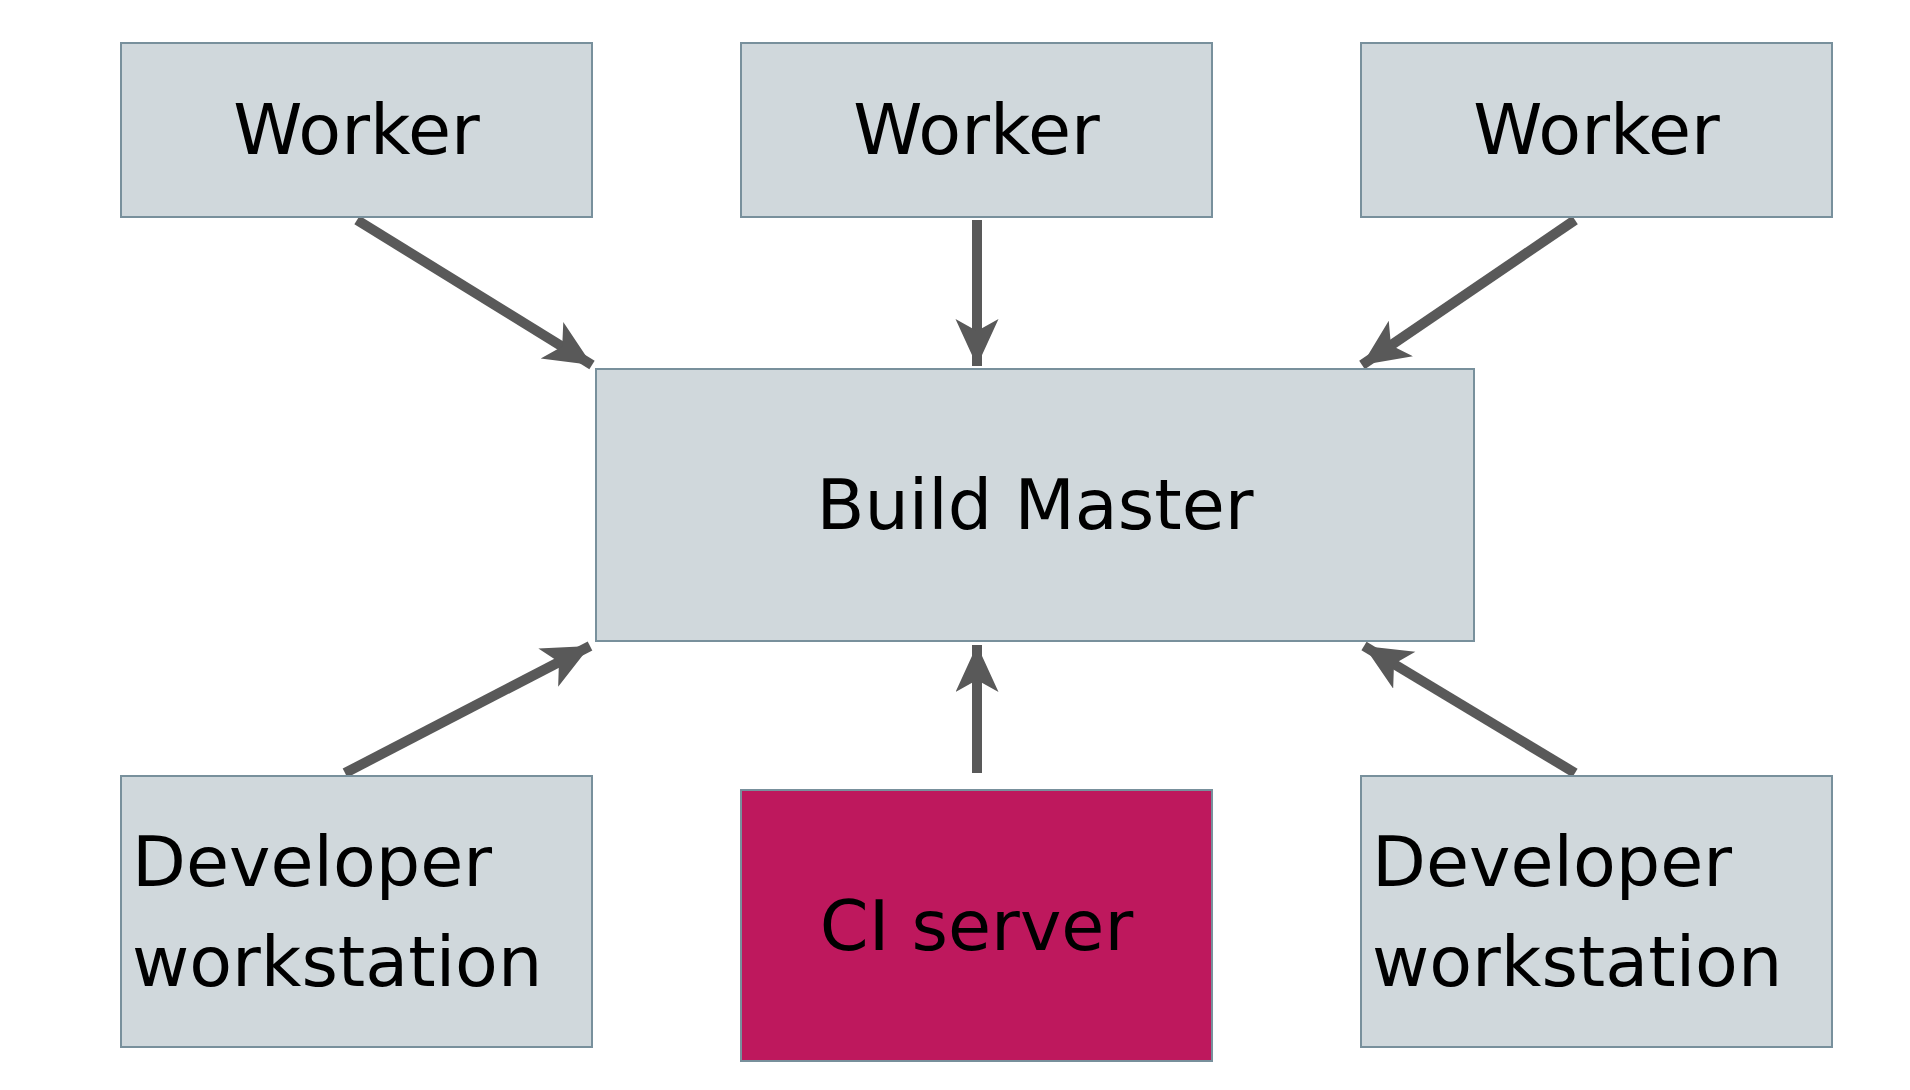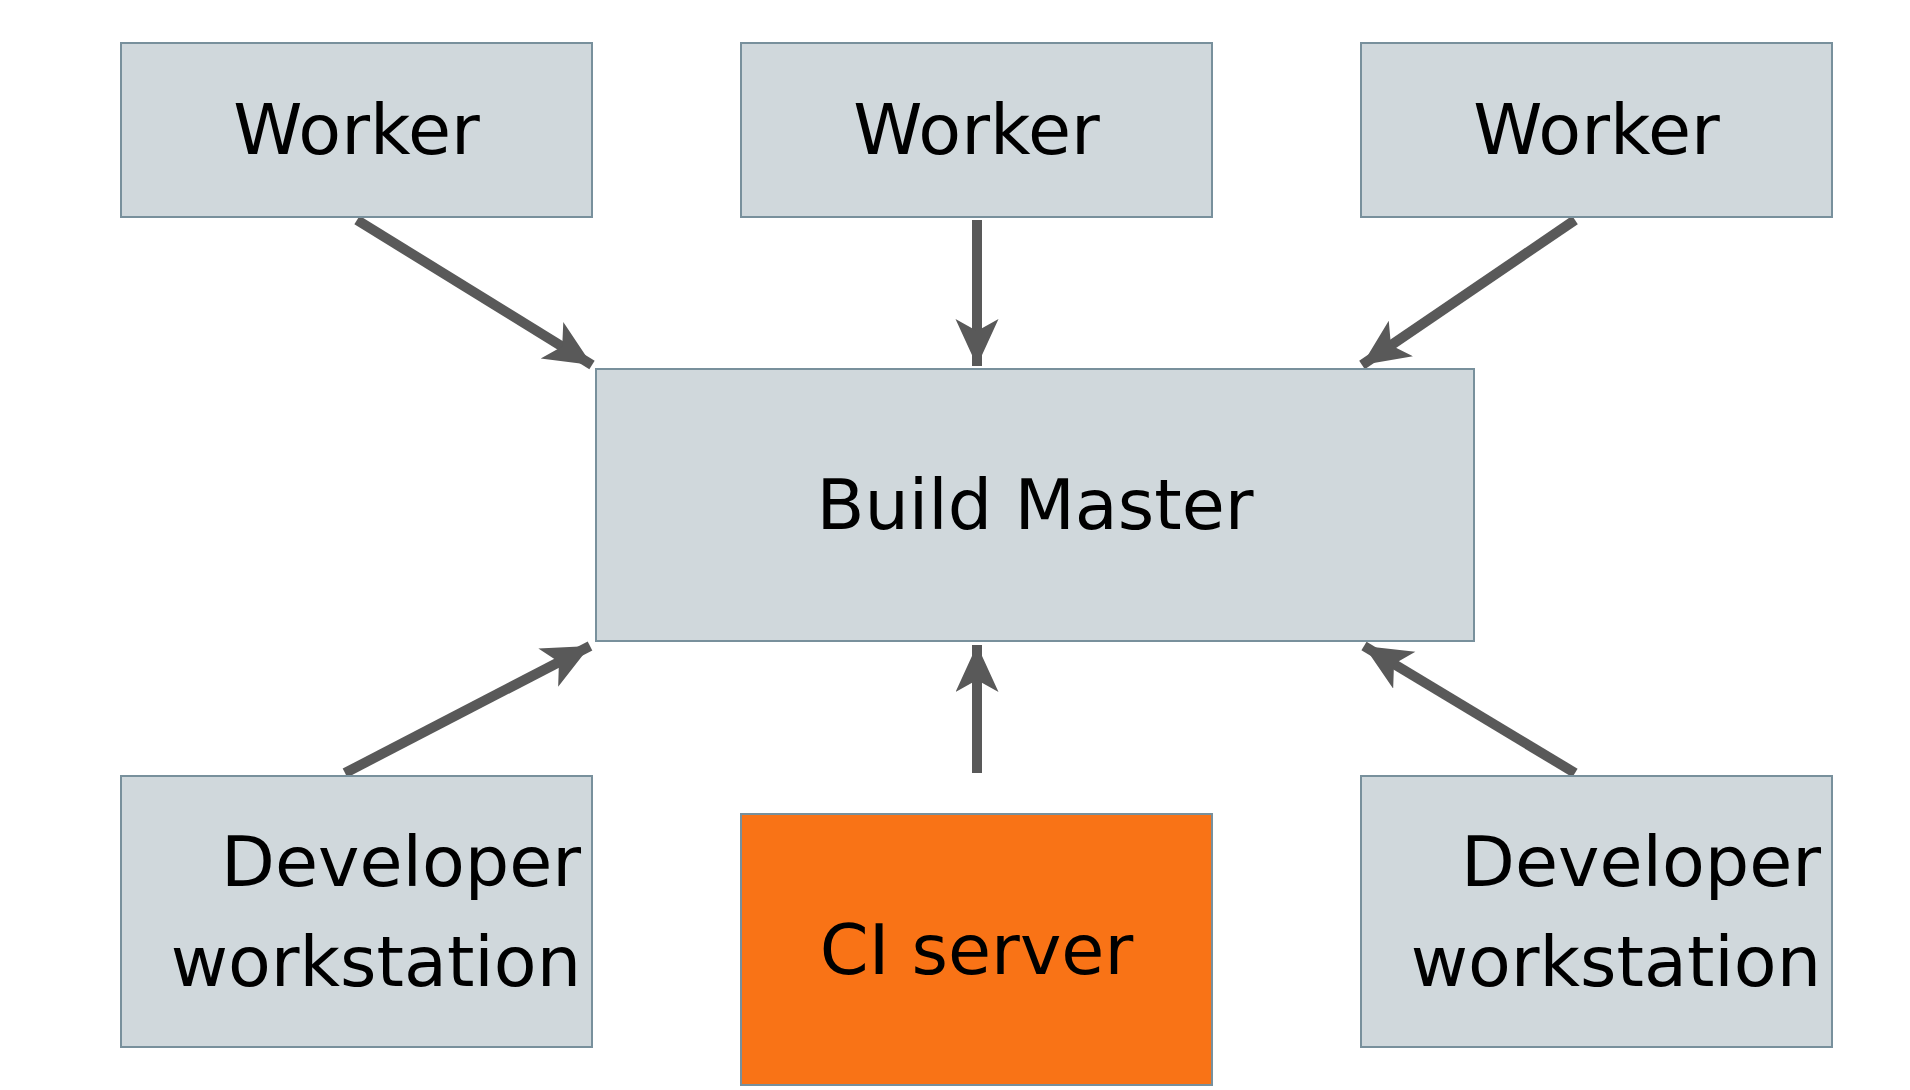--- a/index.html
+++ b/index.html
@@ -22,21 +22,21 @@
     width: 1910px;
     height: 1090px;
     pointer-events: none;
   }
   .node {
     position: absolute;
     box-sizing: border-box;
     display: flex;
     align-items: center;
     justify-content: center;
-    text-align: right;
+    text-align: left;
     border-style: solid;
     border-width: 2px;
   }
   .node-label {
     font-size: 70px;
     line-height: 100px;
     color: #000000;
     letter-spacing: 0px;
     padding: 0 10px;
   }
@@ -70,20 +70,20 @@
       </div>
       <div class="node" style="left: 1360px; top: 42px; width: 473px; height: 176px; background: rgb(208, 216, 220); border-color: rgb(120, 144, 156);">
         <span class="node-label" style="color: rgb(0, 0, 0);">Worker</span>
       </div>
       <div class="node" style="left: 595px; top: 368px; width: 880px; height: 274px; background: rgb(208, 216, 220); border-color: rgb(120, 144, 156);">
         <span class="node-label" style="color: rgb(0, 0, 0);">Build Master</span>
       </div>
       <div class="node" style="left: 120px; top: 775px; width: 473px; height: 273px; background: rgb(208, 216, 220); border-color: rgb(120, 144, 156);">
         <span class="node-label" style="color: rgb(0, 0, 0);">Developer workstation</span>
       </div>
-      <div class="node" style="left: 740px; top: 813px; width: 473px; height: 273px; background: #f97316; border-color: rgb(120, 144, 156);">
+      <div class="node" style="left: 740px; top: 789px; width: 473px; height: 273px; background: #be185d; border-color: rgb(120, 144, 156);">
         <span class="node-label" style="color: rgb(0, 0, 0);">CI server</span>
       </div>
       <div class="node" style="left: 1360px; top: 775px; width: 473px; height: 273px; background: rgb(208, 216, 220); border-color: rgb(120, 144, 156);">
         <span class="node-label" style="color: rgb(0, 0, 0);">Developer workstation</span>
       </div>
     </div>
 </div>
 
 </body></html>

